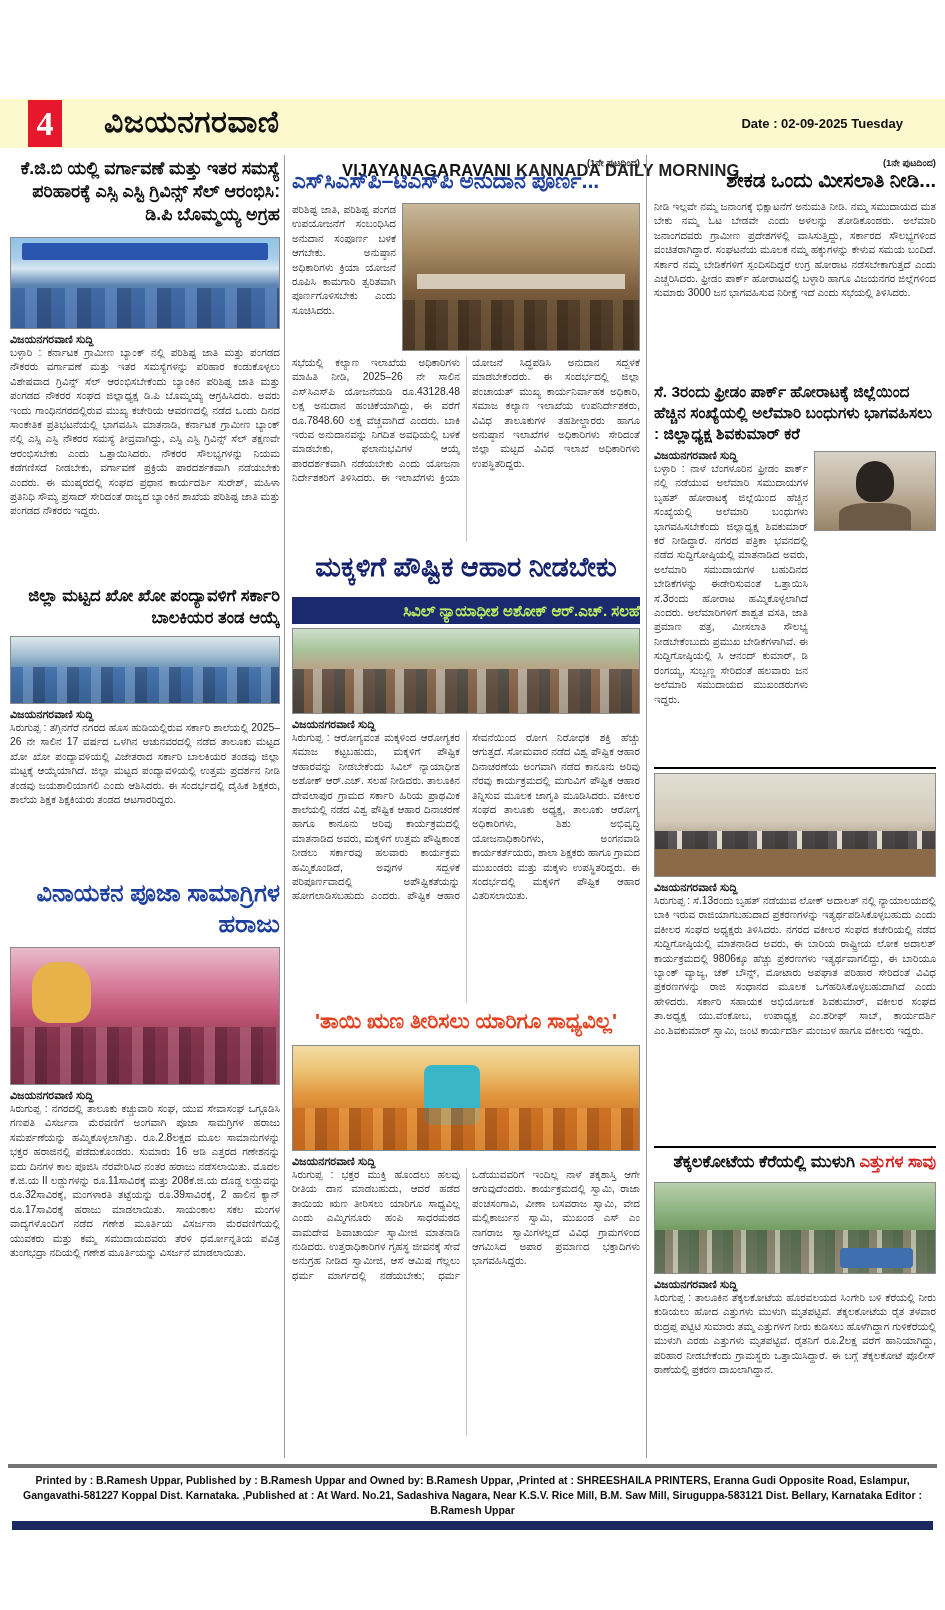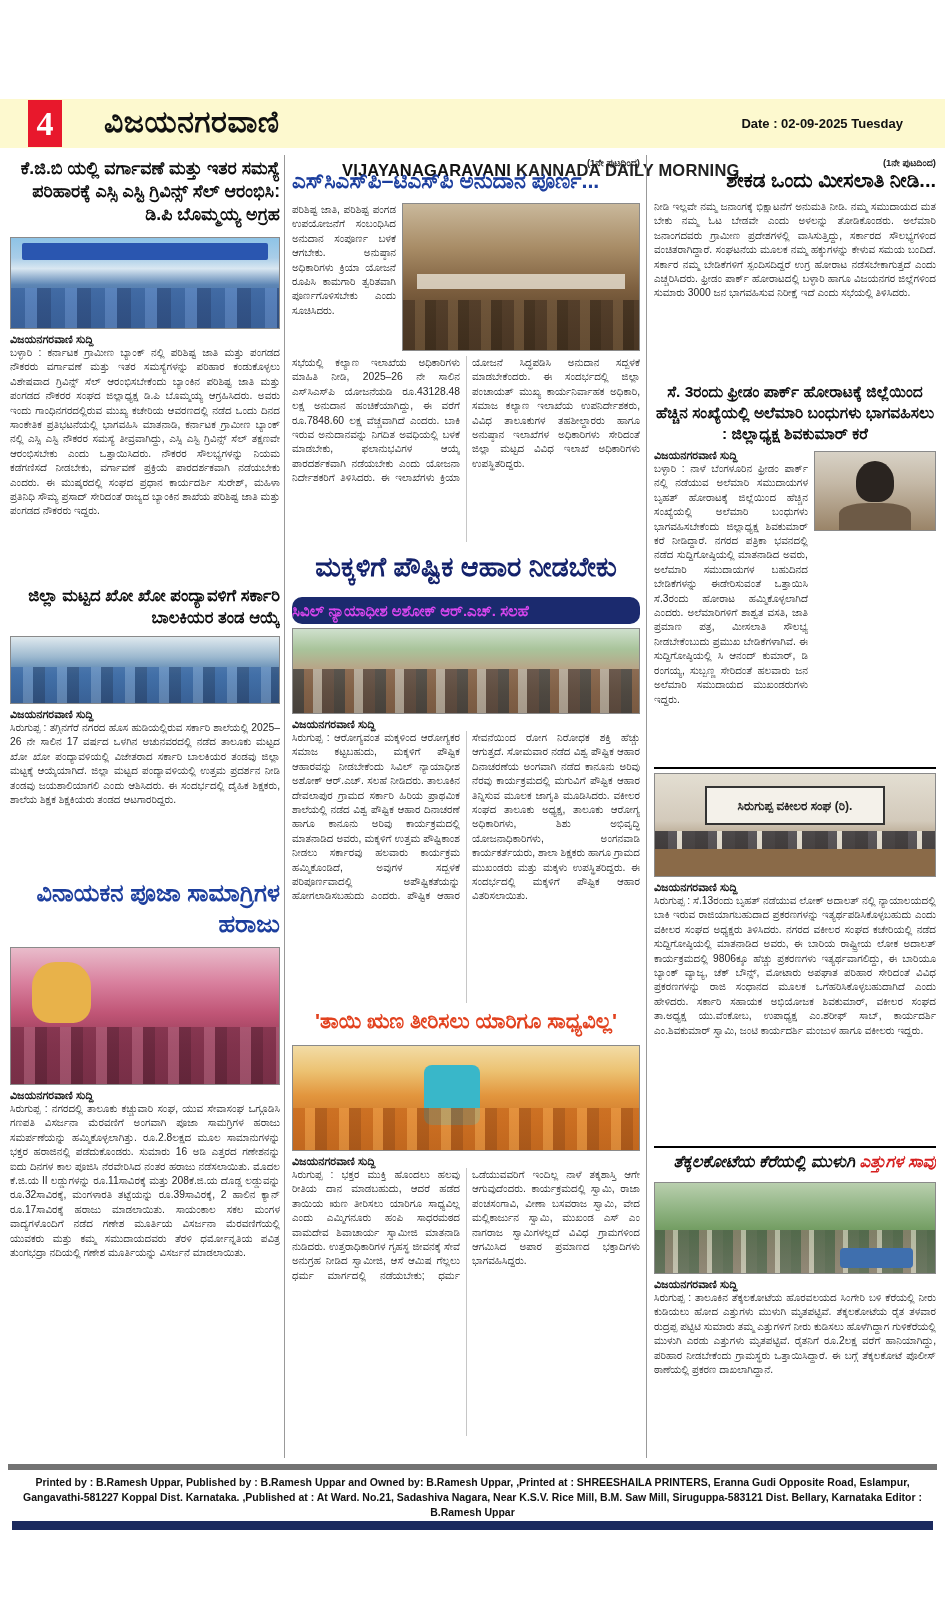--- a/index.html
+++ b/index.html
@@ -50,29 +50,29 @@
   .col-right  { left: 654px; width: 282px; }
   
   .hl { font-weight: bold; color: #0d0d0d; text-align: right; }
   .hl-l1 { font-size: 17.5px; line-height: 1.32; height: 76px; overflow: hidden; }
   .hl-l2 { font-size: 16.5px; line-height: 1.35; height: 48px; overflow: hidden; margin-top: 6px; }
   .hl-blue-big { font-size: 24px; line-height: 1.3; color: #1d3f9e; height: 66px; overflow: hidden; margin-top: 8px; }
   .contd { font-size: 9.5px; font-weight: bold; color: #222; text-align: right; }
   .hl-c1 { font-size: 21.5px; color: #1d3f9e; text-align: left; font-weight: bold; line-height: 1.15; height: 30px; overflow: hidden; }
   .hl-c2 { font-size: 27px; color: #14226b; font-weight: bold; text-align: center; height: 40px; overflow: hidden; margin-top: 10px; }
   .navybar {
-    margin-top: 5px; background: #1b2a6e; color: #d946ef;
-    font-size: 15px; font-weight: bold; text-align: left;
-    height: 27px; line-height: 27px; overflow: hidden; border-radius: 10px;
+    margin-top: 5px; background: #1b2a6e; color: #bef264;
+    font-size: 15px; font-weight: bold; text-align: right;
+    height: 27px; line-height: 27px; overflow: hidden;
   }
   .hl-red { font-size: 21px; font-weight: bold; color: #e2421f; text-align: center; height: 32px; overflow: hidden; margin-top: 6px; }
   .hl-r1 { font-size: 20px; text-align: right; height: 28px; overflow: hidden; }
-  .hl-r2 { font-size: 15.5px; line-height: 1.35; text-align: center; height: 64px; overflow: hidden; margin-top: 4px; }
+  .hl-r2 { font-size: 15.5px; line-height: 1.35; text-align: left; height: 64px; overflow: hidden; margin-top: 4px; }
   .hl-r3 { font-size: 19px; height: 28px; overflow: hidden; margin-top: 4px; }
-  .hl-r4 { font-size: 16.5px; height: 26px; overflow: hidden; margin-top: 4px; font-style: italic; }
+  .hl-r4 { font-size: 16.5px; height: 26px; overflow: hidden; margin-top: 4px; }
   .hl-r4 .red { color: #d61f1f; }
   .dateline { font-size: 11px; font-weight: bold; color: #111; margin-top: 4px; }
   .bodytx {
     font-size: 10.3px; line-height: 1.4; text-align: justify; color: #242424;
     overflow: hidden;
   }
   .twocol { column-count: 2; column-gap: 12px; column-rule: 1px solid #c6c6c6; }
   
   .photo { position: relative; border: 1px solid #8a8a8a; overflow: hidden; margin-top: 4px; }
   .banner-strip { position: absolute; left: 4%; top: 6%; width: 92%; height: 18%; background: #2a56b0; border-radius: 2px; }
@@ -82,21 +82,21 @@
     position: absolute; left: 18%; top: 12%; width: 64%; height: 38%;
     background: #f4f1ea; border: 2px solid #333;
     display: flex; align-items: center; justify-content: center;
     font-size: 12px; font-weight: bold; color: #222; text-align: center; padding: 2px;
   }
   .table-strip { position: absolute; bottom: 0; left: 0; right: 0; height: 26%; background: #8a6a48; }
   .head-sil { position: absolute; border-radius: 50% 50% 40% 40%; background: #2a2420; }
   
   .footer {
     position: absolute; left: 8px; top: 1464px; width: 929px;
-    border-top: 6px solid #737373; padding-top: 5px;
+    border-top: 4px solid #737373; padding-top: 5px;
     font-size: 10.5px; font-weight: bold; color: #111;
     text-align: center; line-height: 1.45;
   }
   .footer-bar { position: absolute; left: 12px; top: 1521px; width: 921px; height: 9px; background: #1b2a5e; }
 </style>
 </head>
 <body>
 
 <div class="masthead">
   <div class="pagebox">
@@ -192,21 +192,20 @@
       <div style="position:absolute; left:20%; bottom:0; width:60%; height:34%; background:#6d5a46; border-radius:40% 40% 0 0;"></div>
     </div>
     <div class="dateline" style="margin-top:0;">ವಿಜಯನಗರವಾಣಿ ಸುದ್ದಿ</div>
     <div class="bodytx">ಬಳ್ಳಾರಿ : ನಾಳೆ ಬೆಂಗಳೂರಿನ ಫ್ರೀಡಂ ಪಾರ್ಕ್ ನಲ್ಲಿ ನಡೆಯುವ ಅಲೆಮಾರಿ ಸಮುದಾಯಗಳ ಬೃಹತ್ ಹೋರಾಟಕ್ಕೆ ಜಿಲ್ಲೆಯಿಂದ ಹೆಚ್ಚಿನ ಸಂಖ್ಯೆಯಲ್ಲಿ ಅಲೆಮಾರಿ ಬಂಧುಗಳು ಭಾಗವಹಿಸಬೇಕೆಂದು ಜಿಲ್ಲಾಧ್ಯಕ್ಷ ಶಿವಕುಮಾರ್ ಕರೆ ನೀಡಿದ್ದಾರೆ. ನಗರದ ಪತ್ರಿಕಾ ಭವನದಲ್ಲಿ ನಡೆದ ಸುದ್ದಿಗೋಷ್ಠಿಯಲ್ಲಿ ಮಾತನಾಡಿದ ಅವರು, ಅಲೆಮಾರಿ ಸಮುದಾಯಗಳ ಬಹುದಿನದ ಬೇಡಿಕೆಗಳನ್ನು ಈಡೇರಿಸುವಂತೆ ಒತ್ತಾಯಿಸಿ ಸೆ.3ರಂದು ಹೋರಾಟ ಹಮ್ಮಿಕೊಳ್ಳಲಾಗಿದೆ ಎಂದರು. ಅಲೆಮಾರಿಗಳಿಗೆ ಶಾಶ್ವತ ವಸತಿ, ಜಾತಿ ಪ್ರಮಾಣ ಪತ್ರ, ಮೀಸಲಾತಿ ಸೌಲಭ್ಯ ನೀಡಬೇಕೆಂಬುದು ಪ್ರಮುಖ ಬೇಡಿಕೆಗಳಾಗಿವೆ. ಈ ಸುದ್ದಿಗೋಷ್ಠಿಯಲ್ಲಿ ಸಿ ಆನಂದ್ ಕುಮಾರ್, ಡಿ ರಂಗಯ್ಯ, ಸುಬ್ಬಣ್ಣ ಸೇರಿದಂತೆ ಹಲವಾರು ಜನ ಅಲೆಮಾರಿ ಸಮುದಾಯದ ಮುಖಂಡರುಗಳು ಇದ್ದರು.</div>
   </div>
 
   <div style="border-top:2px solid #000; margin-top:6px;"></div>
 
 
   <div class="photo" style="height:104px; background:linear-gradient(180deg,#e3ded2 0%,#d3cabb 46%,#b7a790 62%,#8a6a48 100%);">
-    <div class="lawyer-banner">ಸಿರುಗುಪ್ಪ ವಕೀಲರ ಸಂಘ (ರಿ).</div>
     <div class="crowd" style="height:44%; background:repeating-linear-gradient(90deg,#1e1e26 0 13px,#3a3a46 13px 22px,#f0ede4 22px 27px,#26262e 27px 40px);"></div>
     <div class="table-strip"></div>
   </div>
 
   <div class="dateline">ವಿಜಯನಗರವಾಣಿ ಸುದ್ದಿ</div>
   <div class="bodytx" style="height:246px;">ಸಿರುಗುಪ್ಪ : ಸೆ.13ರಂದು ಬೃಹತ್ ನಡೆಯುವ ಲೋಕ್ ಅದಾಲತ್ ನಲ್ಲಿ ನ್ಯಾಯಾಲಯದಲ್ಲಿ ಬಾಕಿ ಇರುವ ರಾಜಿಯಾಗಬಹುದಾದ ಪ್ರಕರಣಗಳನ್ನು ಇತ್ಯರ್ಥಪಡಿಸಿಕೊಳ್ಳಬಹುದು ಎಂದು ವಕೀಲರ ಸಂಘದ ಅಧ್ಯಕ್ಷರು ತಿಳಿಸಿದರು. ನಗರದ ವಕೀಲರ ಸಂಘದ ಕಚೇರಿಯಲ್ಲಿ ನಡೆದ ಸುದ್ದಿಗೋಷ್ಠಿಯಲ್ಲಿ ಮಾತನಾಡಿದ ಅವರು, ಈ ಬಾರಿಯ ರಾಷ್ಟ್ರೀಯ ಲೋಕ ಅದಾಲತ್ ಕಾರ್ಯಕ್ರಮದಲ್ಲಿ 9806ಕ್ಕೂ ಹೆಚ್ಚು ಪ್ರಕರಣಗಳು ಇತ್ಯರ್ಥವಾಗಲಿದ್ದು, ಈ ಬಾರಿಯೂ ಬ್ಯಾಂಕ್ ವ್ಯಾಜ್ಯ, ಚೆಕ್ ಬೌನ್ಸ್, ಮೋಟಾರು ಅಪಘಾತ ಪರಿಹಾರ ಸೇರಿದಂತೆ ವಿವಿಧ ಪ್ರಕರಣಗಳನ್ನು ರಾಜಿ ಸಂಧಾನದ ಮೂಲಕ ಒಗೆಹರಿಸಿಕೊಳ್ಳಬಹುದಾಗಿದೆ ಎಂದು ಹೇಳಿದರು. ಸರ್ಕಾರಿ ಸಹಾಯಕ ಅಭಿಯೋಜಕ ಶಿವಕುಮಾರ್, ವಕೀಲರ ಸಂಘದ ತಾ.ಅಧ್ಯಕ್ಷ ಯು.ವೆಂಕೋಬ, ಉಪಾಧ್ಯಕ್ಷ ಎಂ.ಶರೀಫ್ ಸಾಬ್, ಕಾರ್ಯದರ್ಶಿ ಎಂ.ಶಿವಕುಮಾರ್ ಸ್ವಾಮಿ, ಜಂಟಿ ಕಾರ್ಯದರ್ಶಿ ಮಂಜುಳ ಹಾಗೂ ವಕೀಲರು ಇದ್ದರು.</div>
 
   <div style="border-top:2px solid #000; margin-top:6px;"></div>
 
   <div class="hl hl-r4"><span>ತೆಕ್ಕಲಕೋಟೆಯ ಕೆರೆಯಲ್ಲಿ ಮುಳುಗಿ </span><span class="red">ಎತ್ತುಗಳ ಸಾವು</span></div>

